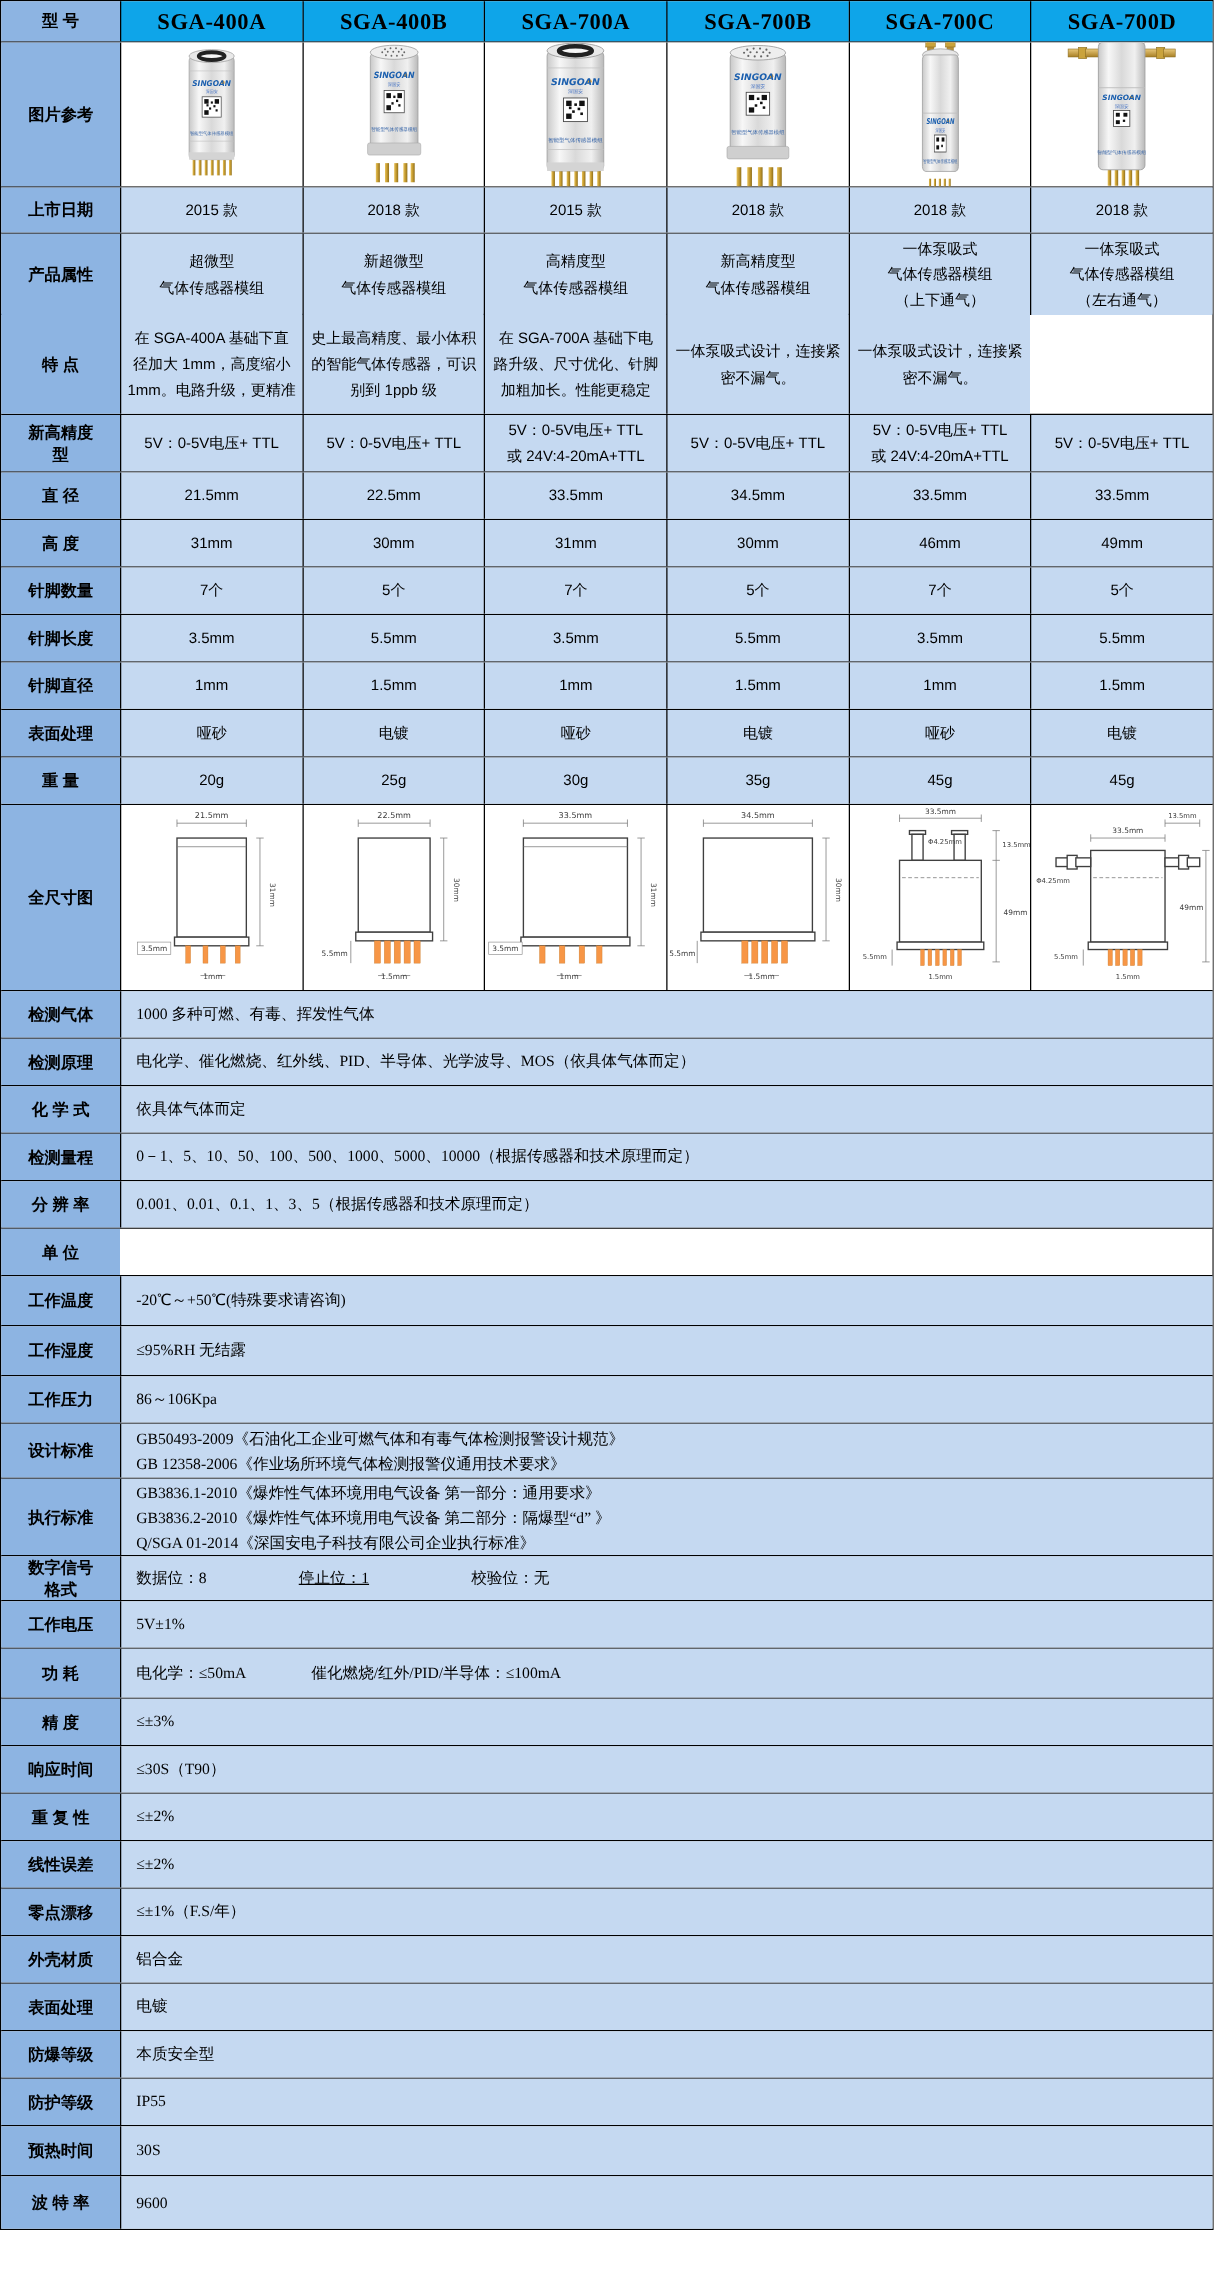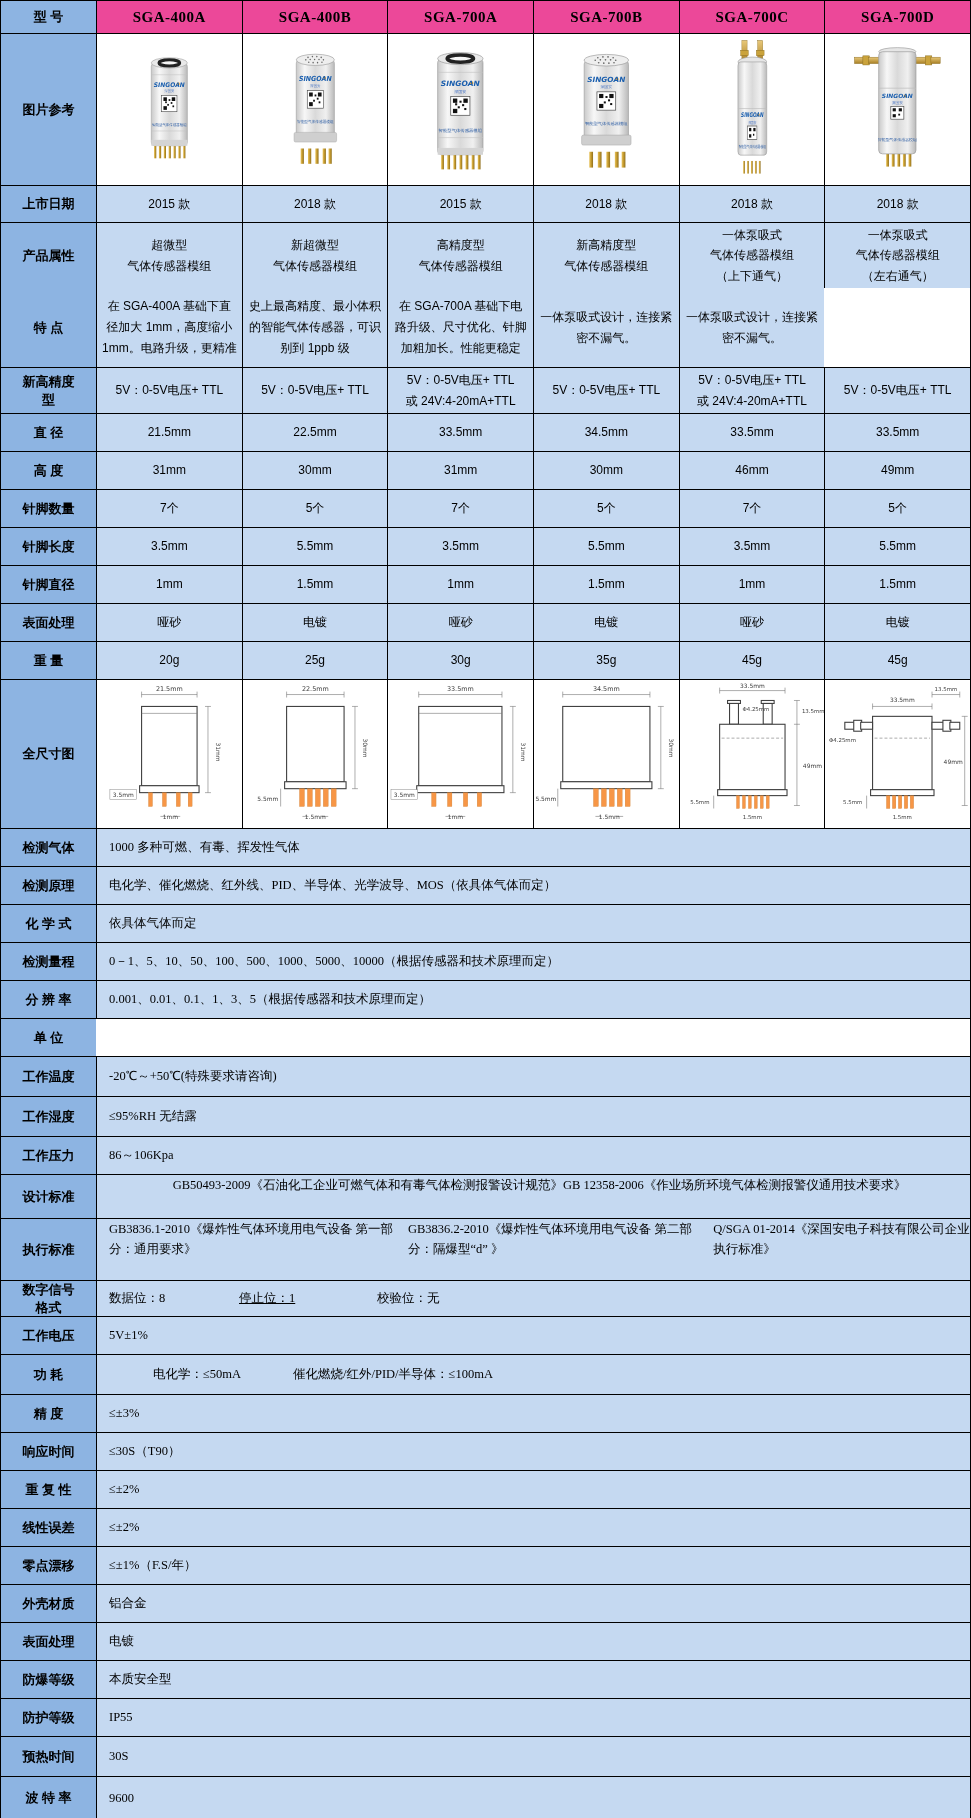--- a/index.html
+++ b/index.html
@@ -4,31 +4,31 @@
 <style>
   * { box-sizing: border-box; margin: 0; padding: 0; }
   body { background:#fff; font-family:"Liberation Sans", sans-serif; color:#000; }
   .tbl { width:971px; border:1px solid #000; background:#fff; }
   .row { display:grid; grid-template-columns:95px repeat(6,1fr); border-bottom:1px solid #000; }
   .row.span { grid-template-columns:95px 1fr; }
   .row:last-child { border-bottom:none; }
   .row > :not(:first-child) { border-left:1px solid #000; }
   .lab { background:#8DB4E2; display:flex; align-items:center; justify-content:center;
          font-weight:bold; font-size:13px; text-align:center; line-height:1.35; padding:0 16px; }
-  .mh  { background:#ec4899; display:flex; align-items:center; justify-content:center;
-         font-family:"Liberation Serif", serif; font-weight:bold; font-size:15px; letter-spacing:.5px; }
+  .mh  { background:#0ea5e9; display:flex; align-items:center; justify-content:center;
+         font-family:"Liberation Serif", serif; font-weight:bold; font-size:18px; letter-spacing:.5px; }
   .val { background:#C5D9F1; display:flex; flex-direction:column; align-items:center; justify-content:center;
          font-size:12px; text-align:center; padding:2px 5px; line-height:1.7; }
   .feat{ line-height:1.75; }
   .pho, .drw { background:#fff; display:flex; align-items:center; justify-content:center; overflow:hidden; }
   .sv  { background:#C5D9F1; display:flex; align-items:center; padding-left:12px;
          font-family:"Liberation Serif", serif; font-size:12.5px; }
-  .svcol { flex-direction:row; justify-content:center; align-items:flex-start; line-height:1.6; }
+  .svcol { flex-direction:column; justify-content:center; align-items:flex-start; line-height:1.6; }
   .seg130 { display:inline-block; width:130px; }
-  .seg140 { display:inline-block; width:140px;margin-left:44px; }
+  .seg140 { display:inline-block; width:140px; }
   .seg138 { display:inline-block; width:138px;text-decoration:underline; }
   svg text { font-family:"DejaVu Sans", sans-serif; }
   .dwg text { fill:#3c3c3c; }
   .dwg .body { fill:#fff; stroke:#3f3f3f; stroke-width:1.1; }
   .dwg .dim  { stroke:#777; stroke-width:.6; fill:none; }
   .dwg .pin  { fill:#F79646; stroke:#c77b2e; stroke-width:.3; }
   .hidden-defs { position:absolute; width:0; height:0; overflow:hidden; }
 </style>
 </head>
 <body>
@@ -174,21 +174,21 @@
   <div class="row" style="height:33px">
     <div class="lab">型  号</div>
     <div class="mh">SGA-400A</div>
     <div class="mh">SGA-400B</div>
     <div class="mh">SGA-700A</div>
     <div class="mh">SGA-700B</div>
     <div class="mh">SGA-700C</div>
     <div class="mh">SGA-700D</div>
   </div>
 
-  <div class="row" style="height:152px">
+  <div class="row" style="height:116px">
     <div class="lab">图片参考</div>
     <div class="pho">
       <svg width="146" height="151" viewBox="0 0 146 151">
           <use href="#ps-a" x="38" y="18" width="70" height="112"></use>
         </svg>
     </div>
     <div class="pho">
       <svg width="146" height="151" viewBox="0 0 146 151">
           <use href="#ps-b" x="36" y="14" width="74" height="122"></use>
         </svg>

